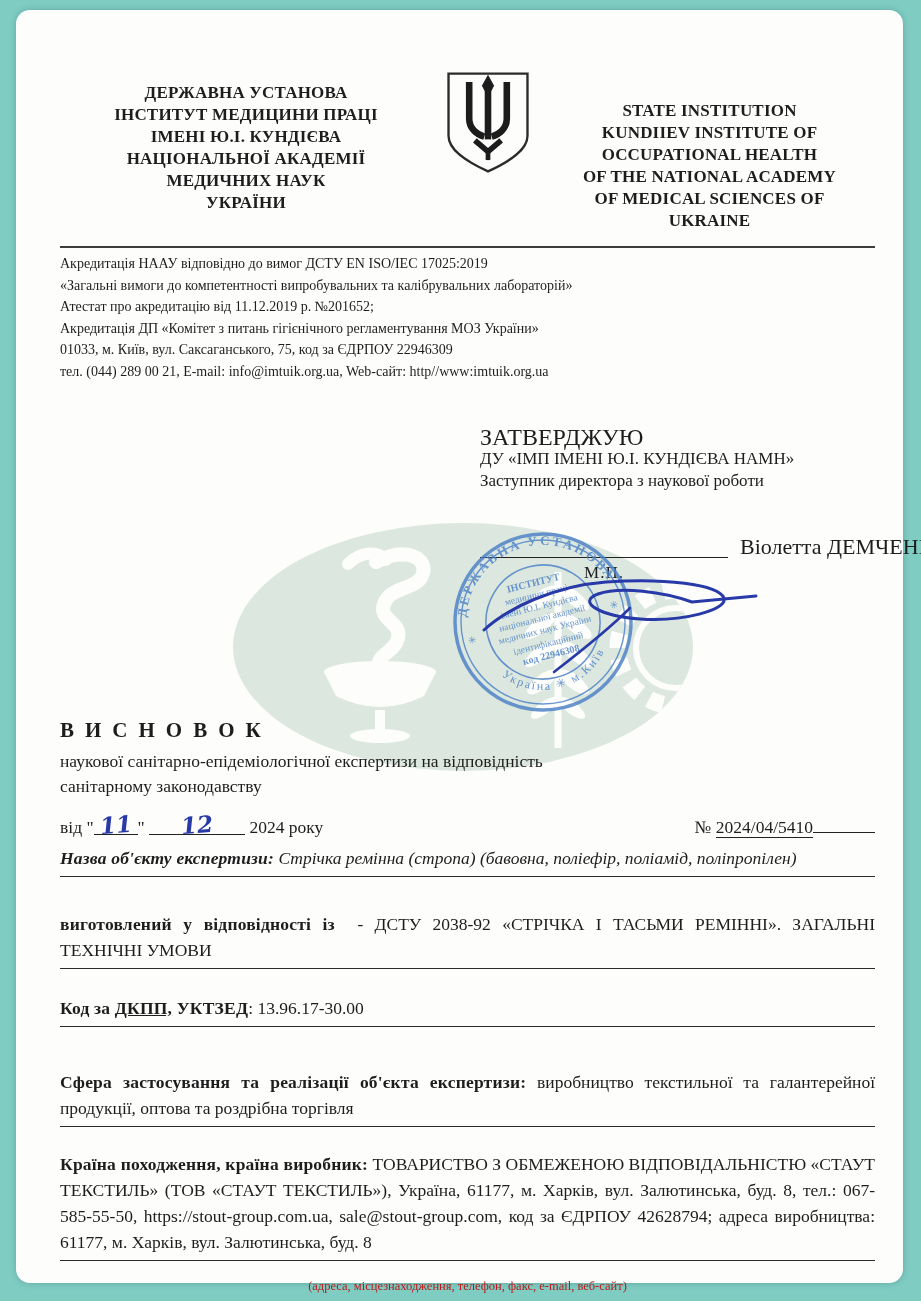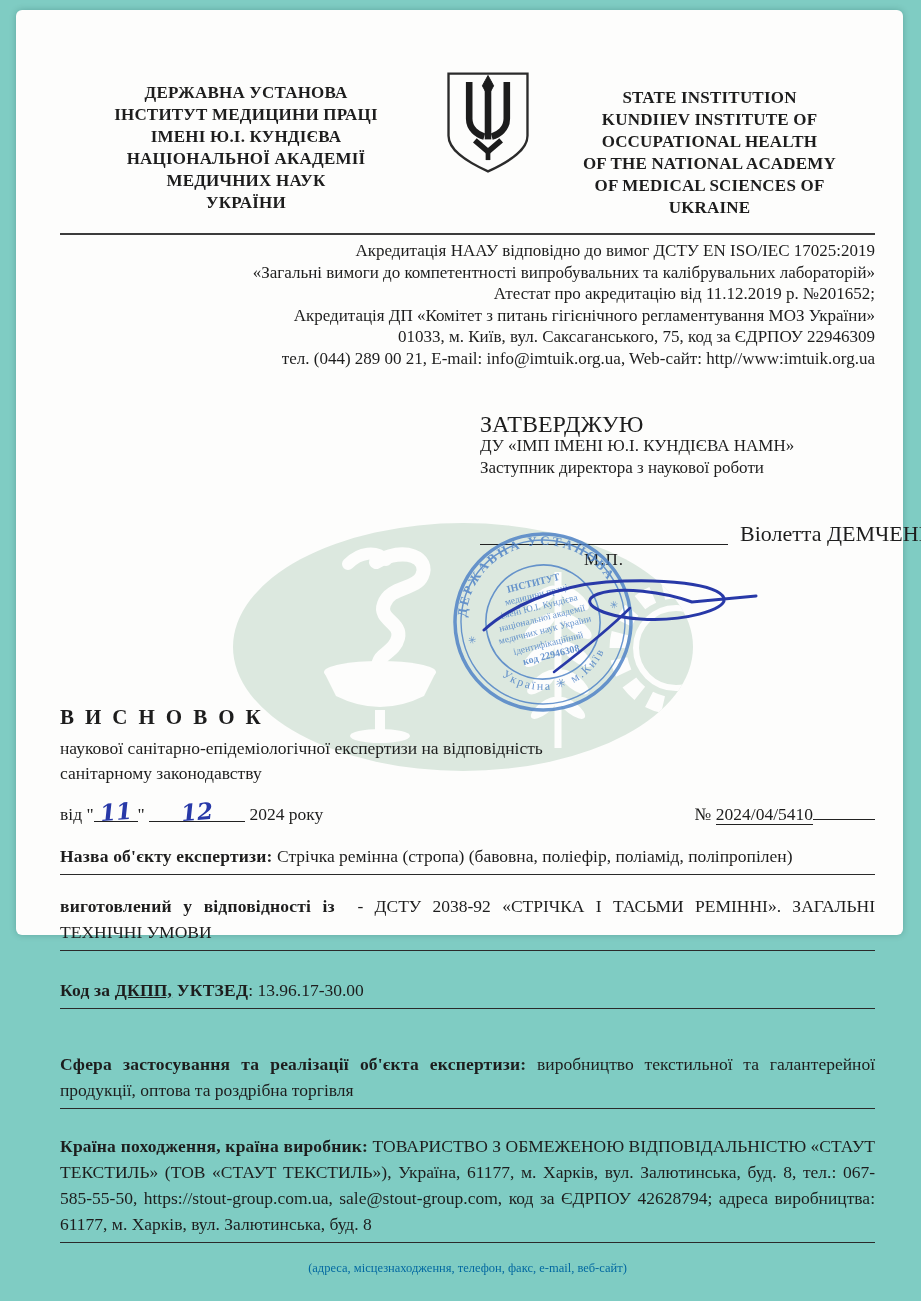--- a/index.html
+++ b/index.html
@@ -4,34 +4,34 @@
 <style>
   html,body{margin:0;padding:0;}
   body{
     width:921px;height:1301px;position:relative;
     background:#7fccc3;
     font-family:"Liberation Serif","DejaVu Serif",serif;
     color:#1d1d1d;
     overflow:hidden;
   }
   .page{
-    position:absolute;left:16px;top:10px;width:887px;height:925px;
-    background:#fdfdfc;border-radius:6px;
+    position:absolute;left:16px;top:10px;width:887px;height:1273px;
+    background:#fdfdfc;border-radius:14px;
     box-shadow:0 0 6px rgba(0,60,55,.25);
   }
   .content{position:relative;padding:0 28px 0 44px;}
   
   .header{display:flex;margin-top:72px;align-items:flex-start;position:relative;z-index:1;}
   .inst{font-weight:bold;font-size:17px;line-height:22px;text-align:center;letter-spacing:.2px;}
   .inst-left{width:372px;}
   .emblem-wrap{width:112px;display:flex;justify-content:center;margin-top:-16px;}
-  .inst-right{flex:1;margin-top:5px;}
+  .inst-right{flex:1;margin-top:18px;}
   .divider{border-top:2.5px solid #3c3c3c;margin-top:14px;position:relative;z-index:1;}
   
-  .accred{margin-top:5px;text-align:right;font-size:17px;line-height:21.5px;position:relative;z-index:1;}
+  .accred{margin-top:5px;text-align:left;font-size:14px;line-height:21.5px;position:relative;z-index:1;}
   
   .approve{margin-left:420px;margin-top:44px;width:405px;position:relative;z-index:1;font-size:17px;line-height:22px;}
   .approve .ttl{font-weight:normal;font-size:24px;}
   .sigrow{display:flex;align-items:flex-end;margin-top:44px;}
   .sigline{width:248px;border-bottom:1.6px solid #222;height:18px;flex:none;}
   .signer{margin-left:12px;font-size:22px;white-space:nowrap;}
   .mp{margin-top:4px;width:248px;text-align:center;font-size:17px;letter-spacing:1px;}
   
   .watermark{position:absolute;left:212px;top:510px;z-index:0;}
   .stamp{position:absolute;left:432px;top:445px;z-index:2;transform:rotate(-14deg);opacity:.82;}
@@ -45,27 +45,27 @@
   .hand{color:#2839a8;font-style:italic;font-size:23px;font-weight:bold;display:inline-block;transform:rotate(-5deg);font-family:"DejaVu Serif",serif;}
   .blank{display:inline-block;border-bottom:1.6px solid #222;text-align:center;line-height:14px;}
   .blank.day{width:44px;}
   .blank.month{width:96px;}
   .numline{white-space:nowrap;}
   .numline .blank{text-align:center;line-height:20px;}
   .tail{display:inline-block;border-bottom:1.6px solid #222;width:62px;height:4px;}
   
   .field{border-bottom:1.6px solid #2a2a2a;padding-bottom:5px;font-size:17.5px;line-height:26px;position:relative;z-index:1;text-align:justify;}
   .field b{letter-spacing:.2px;}
-  .f1{margin-top:18px;}
-  .f2{margin-top:18px;}
+  .f1{margin-top:7px;font-style:italic;}
+  .f2{margin-top:34px;}
   .f3{margin-top:26px;}
   .f4{margin-top:42px;}
   .f5{margin-top:24px;}
   .u{text-decoration:underline;}
-  .caption{text-align:center;font-size:12.5px;margin-top:2px;color:#0369a1;position:relative;z-index:1;}
+  .caption{text-align:center;font-size:12.5px;margin-top:2px;color:#b91c1c;position:relative;z-index:1;}
 </style>
 </head>
 <body>
 
 <div class="page">
 
   <svg class="watermark" width="470" height="255" viewBox="0 0 470 255">
     <defs>
         <clipPath id="wmclip">
           <ellipse cx="235" cy="127" rx="230" ry="124"></ellipse>

